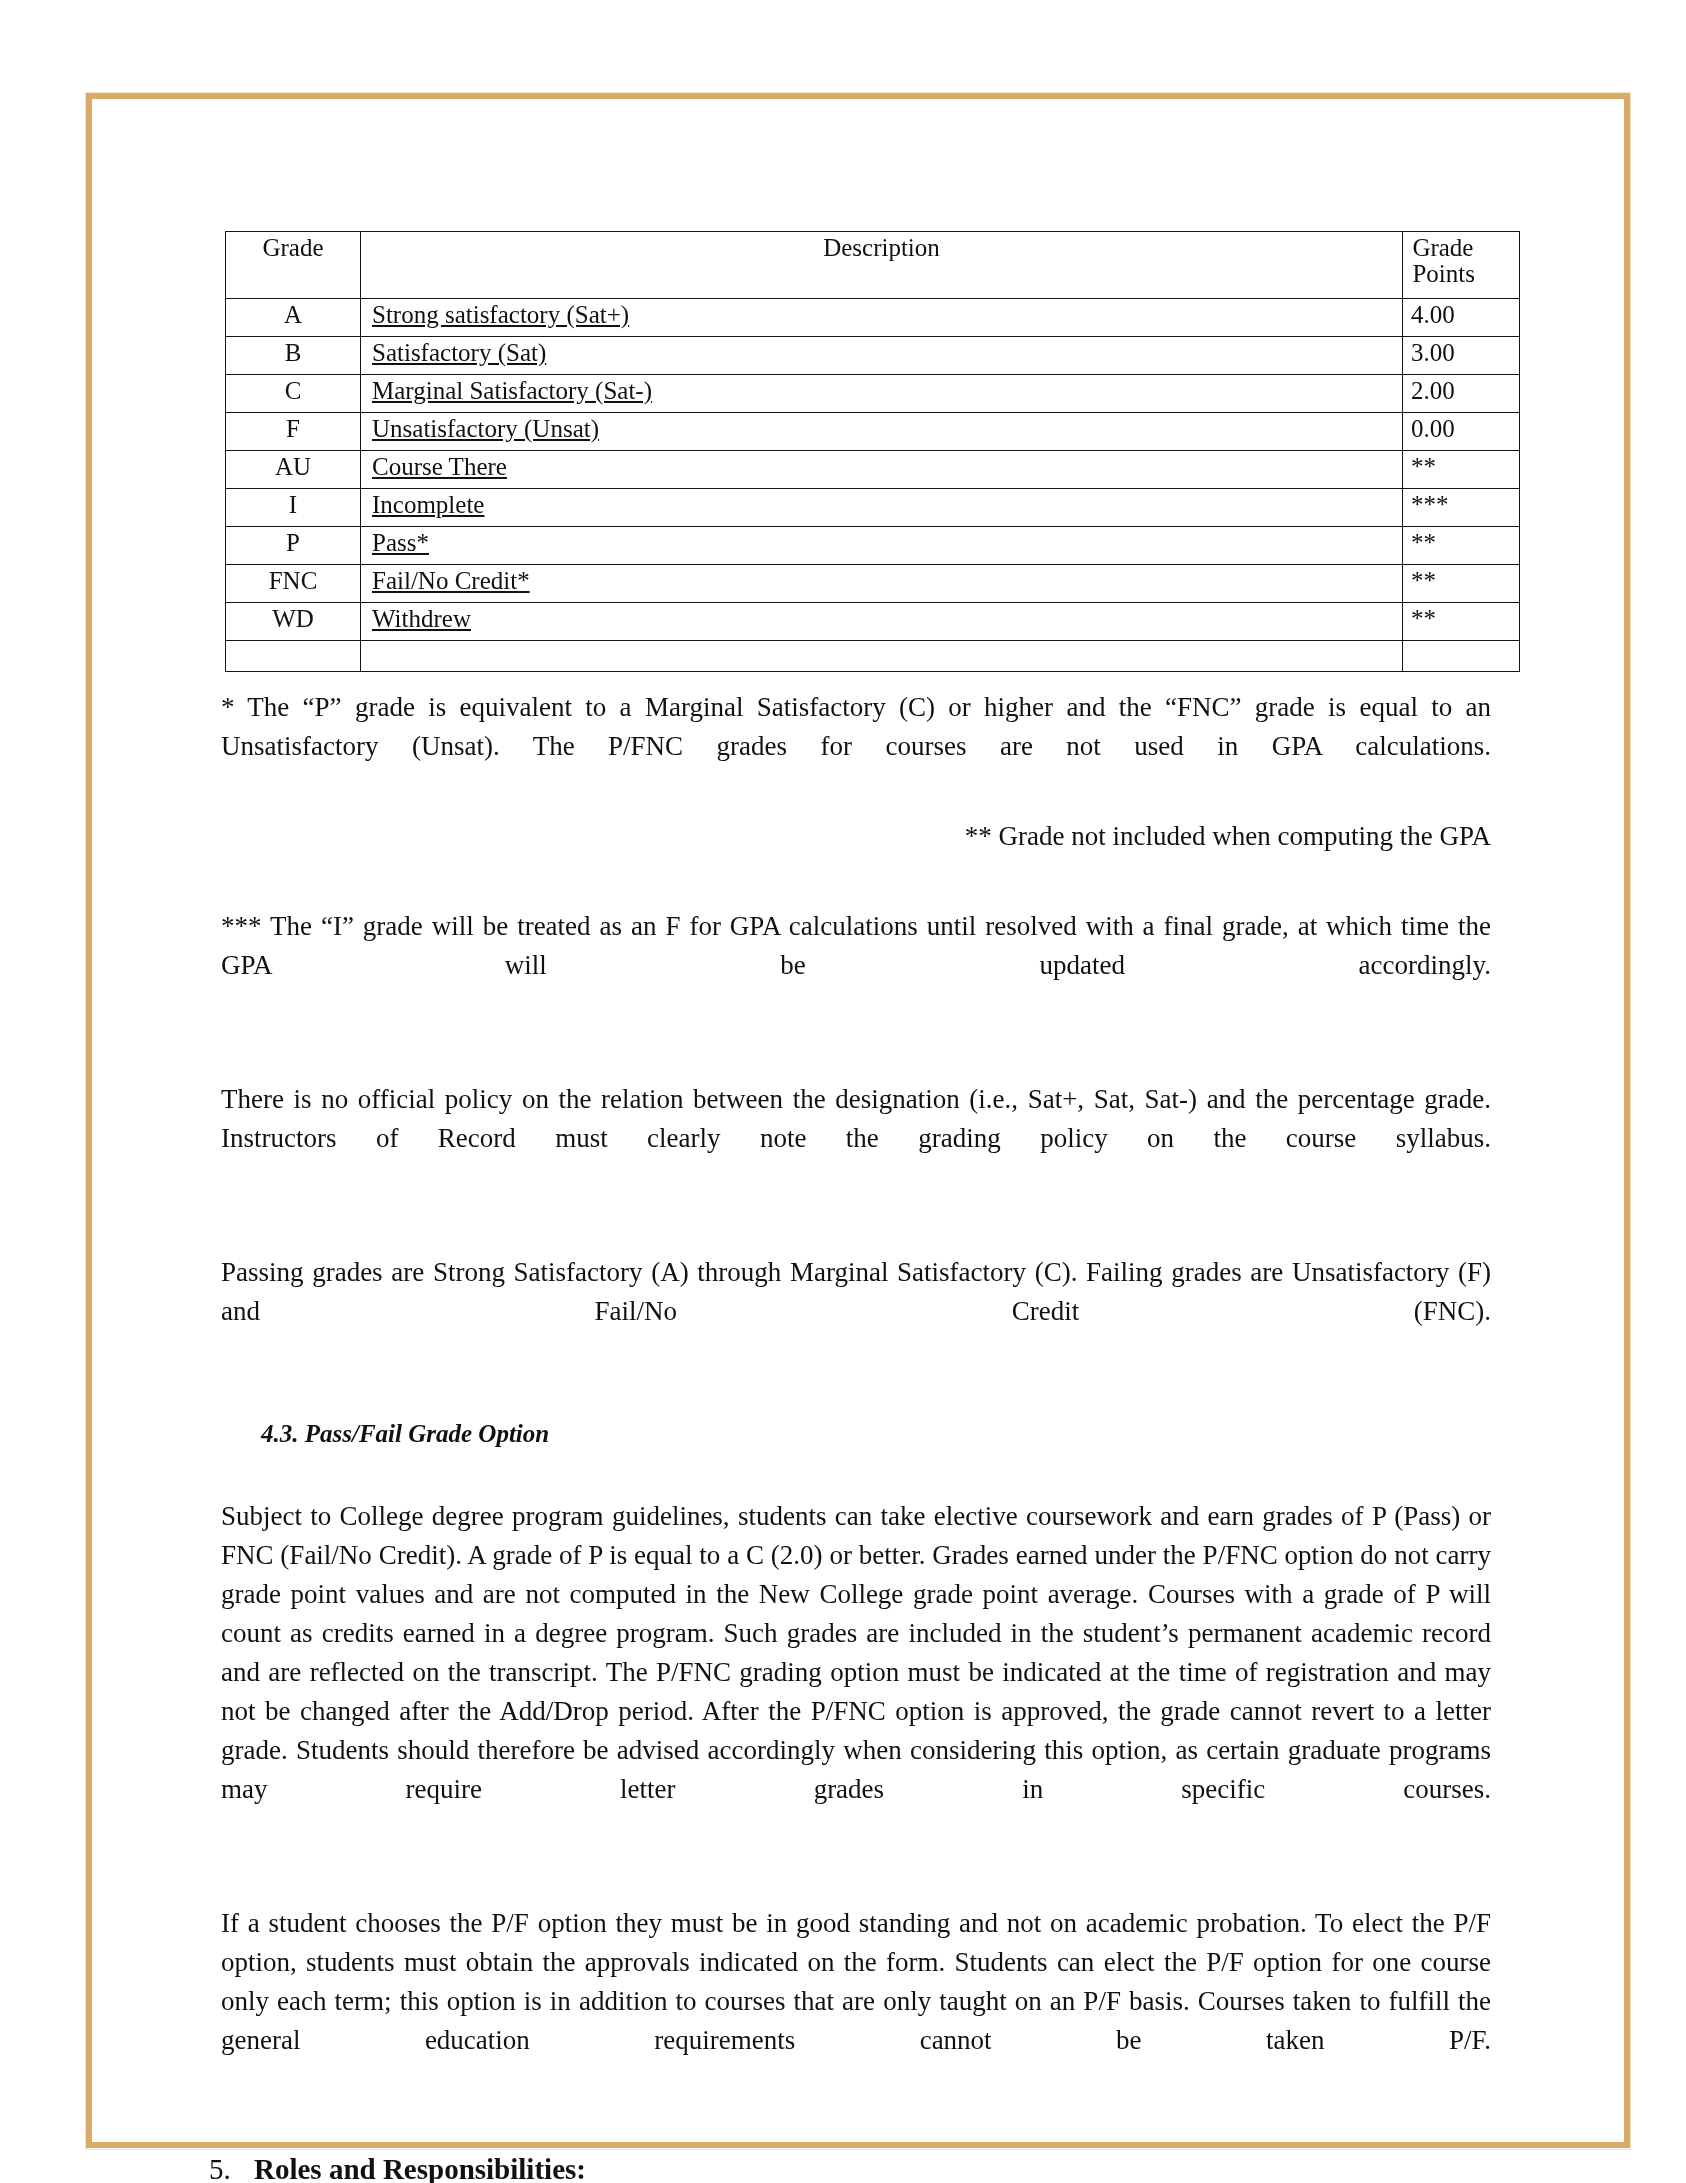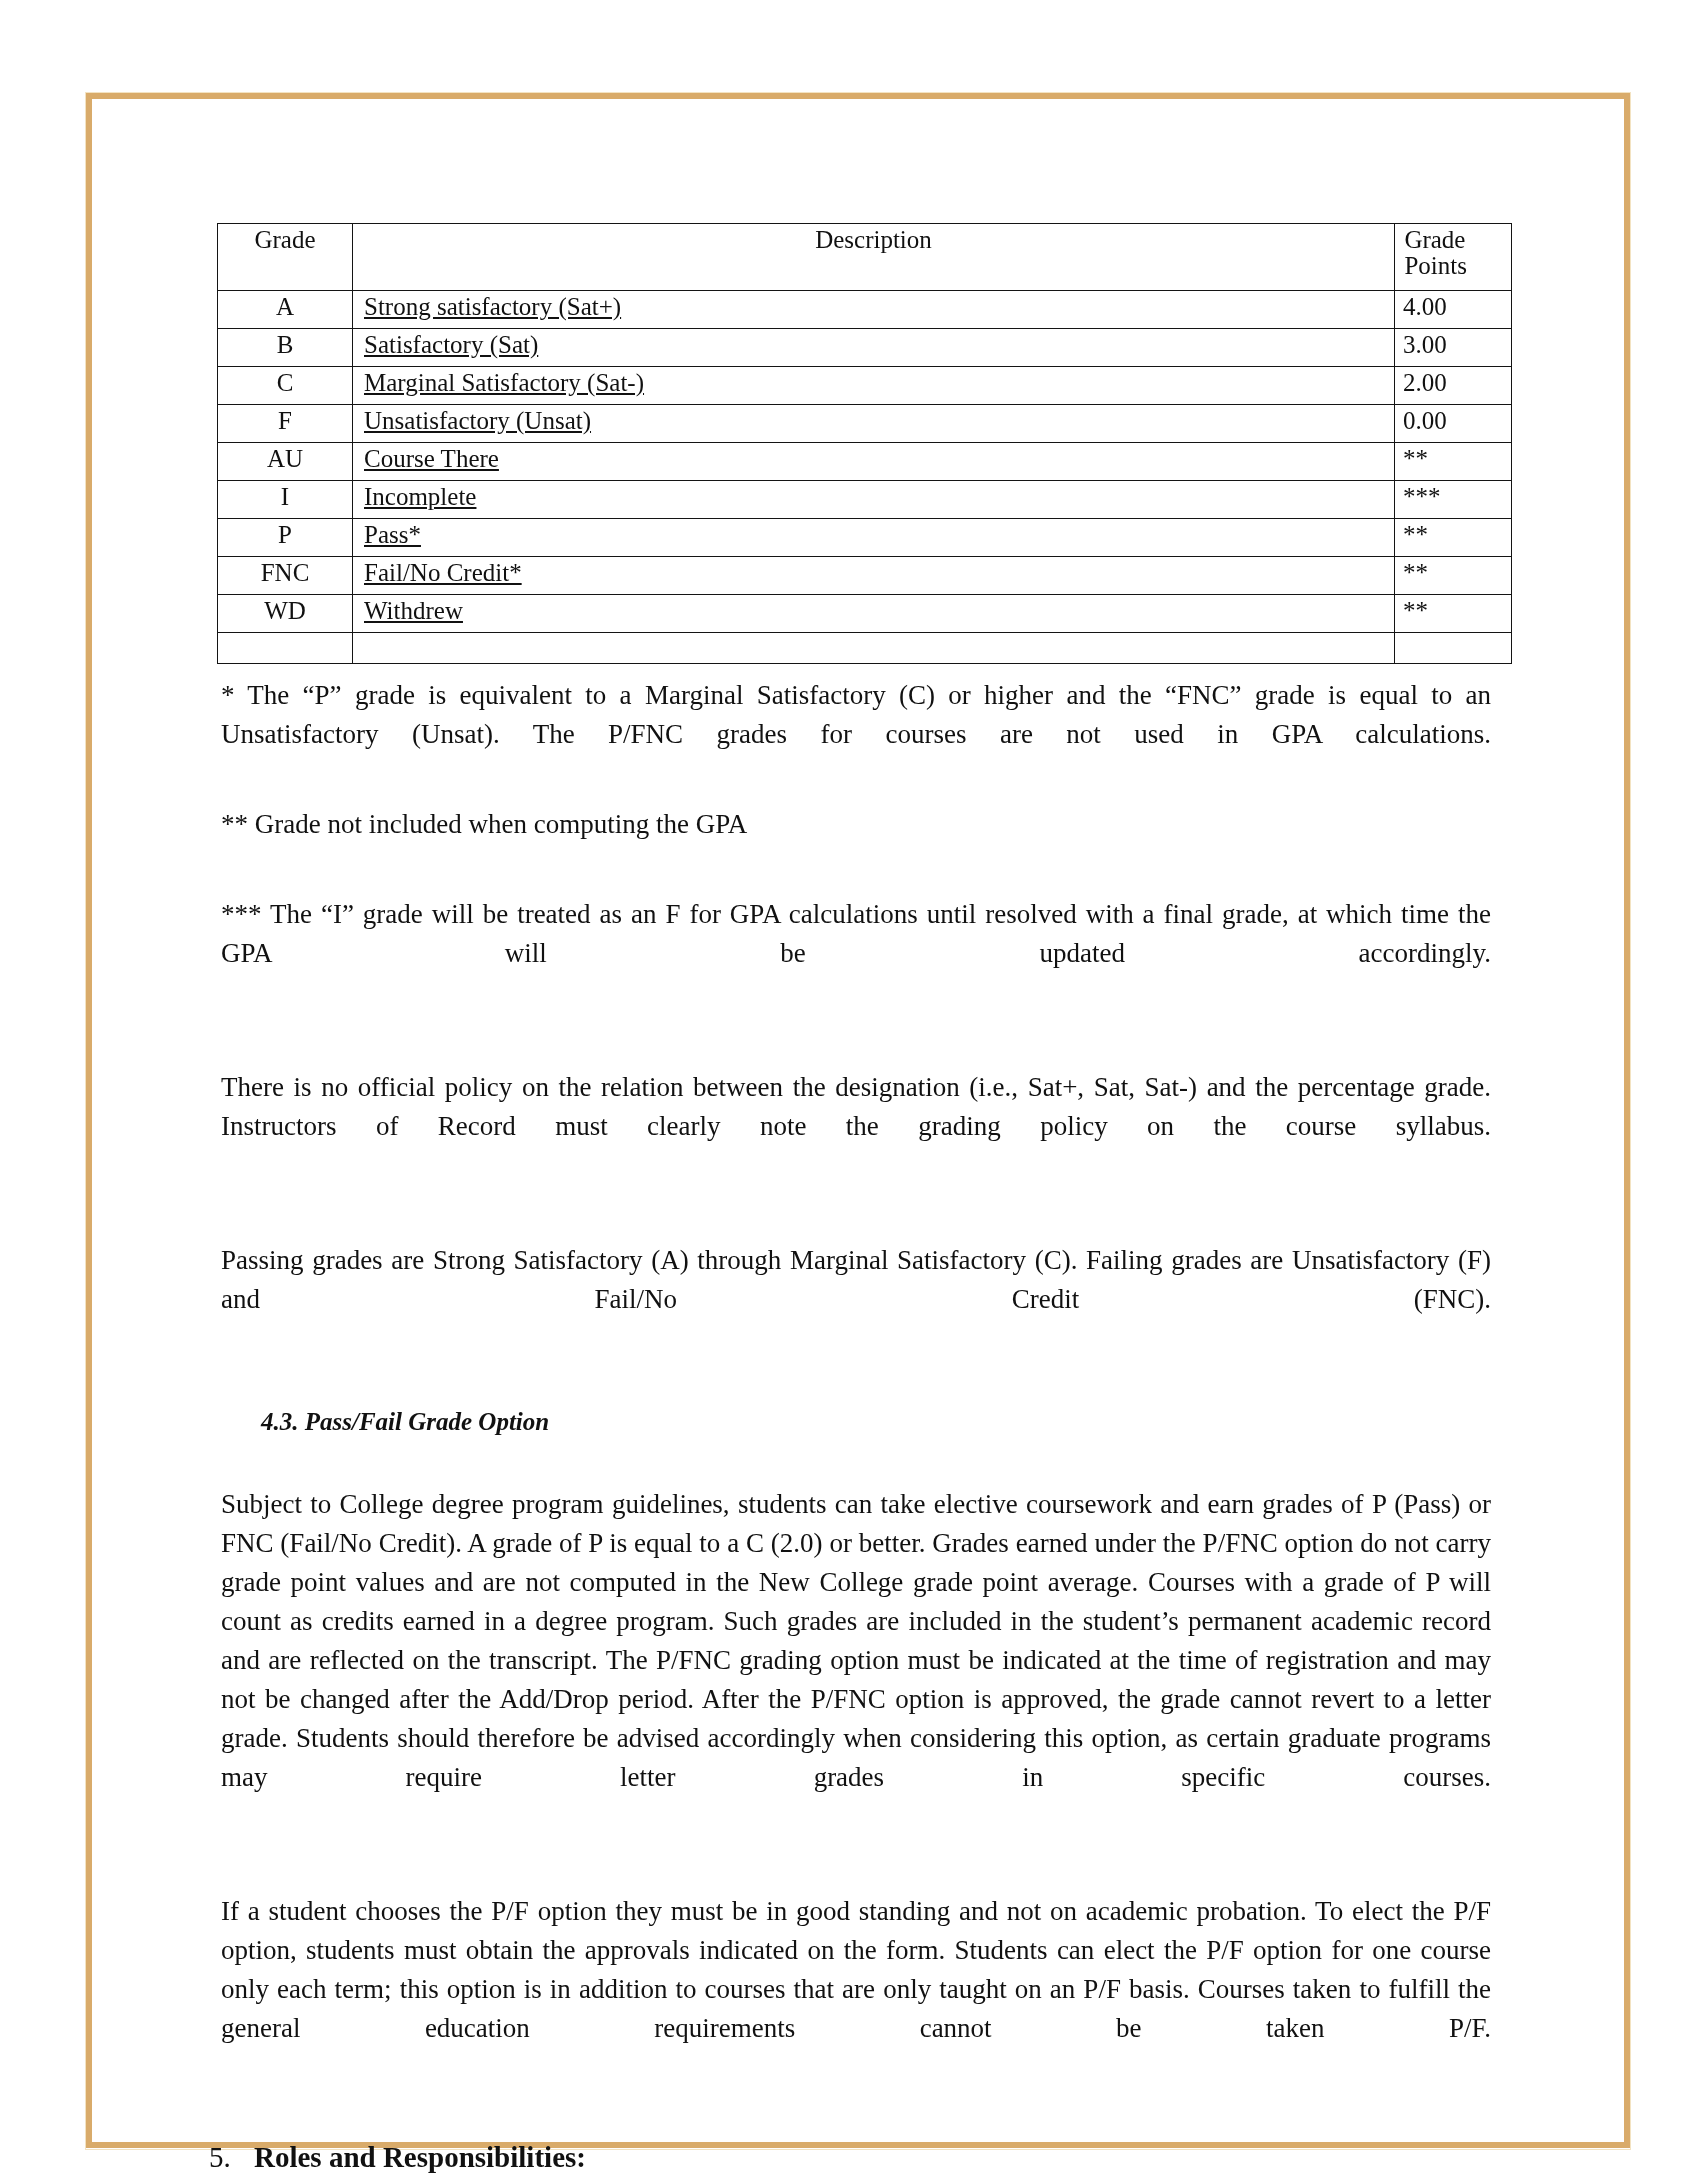--- a/index.html
+++ b/index.html
@@ -43,21 +43,21 @@
     left: 209px;
     top: 215px;
     width: 1294px;
   }
 
   
   table.grade-table {
     border-collapse: collapse;
     width: 1294px;
     table-layout: fixed;
-    margin: 8px;
+    margin: 16px;
   }
   table.grade-table col.c-grade   { width: 135px; }
   table.grade-table col.c-desc    { width: 1042px; }
   table.grade-table col.c-points  { width: 117px; }
 
   table.grade-table th,
   table.grade-table td {
     border: 1.1px solid #141414;
     font-size: 25px;
     line-height: 1.06;
@@ -94,21 +94,21 @@
   
   p.body, p.note {
     margin: 12px;
     font-size: 27px;
     line-height: 39px;
     text-align: justify;
     text-justify: inter-word;
     hyphens: none;
   }
   p.note { text-align: justify; }
-  p.note.ragged { text-align: left; }
+  p.note.ragged { text-align: right; }
   .gap-md { height: 32px; }
   .gap-lg { height: 39px; }
 
   h3.section-head {
     margin: 0;
     font-size: 25px;
     line-height: 39px;
     font-weight: bold;
     padding-left: 52px;
     font-style: italic;

